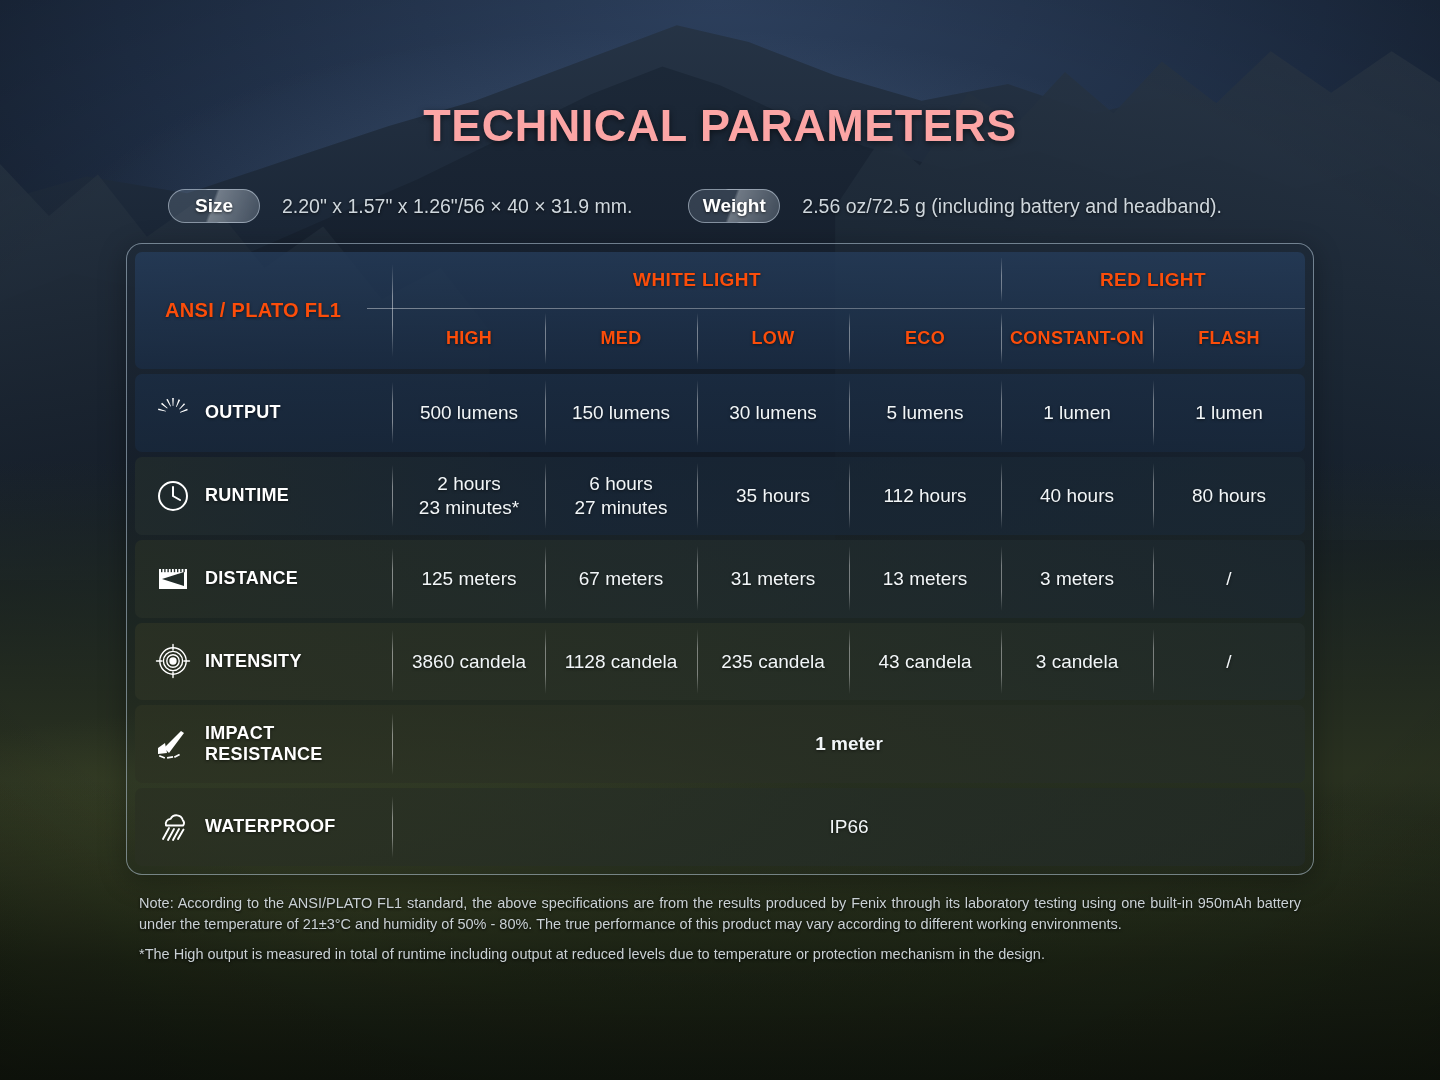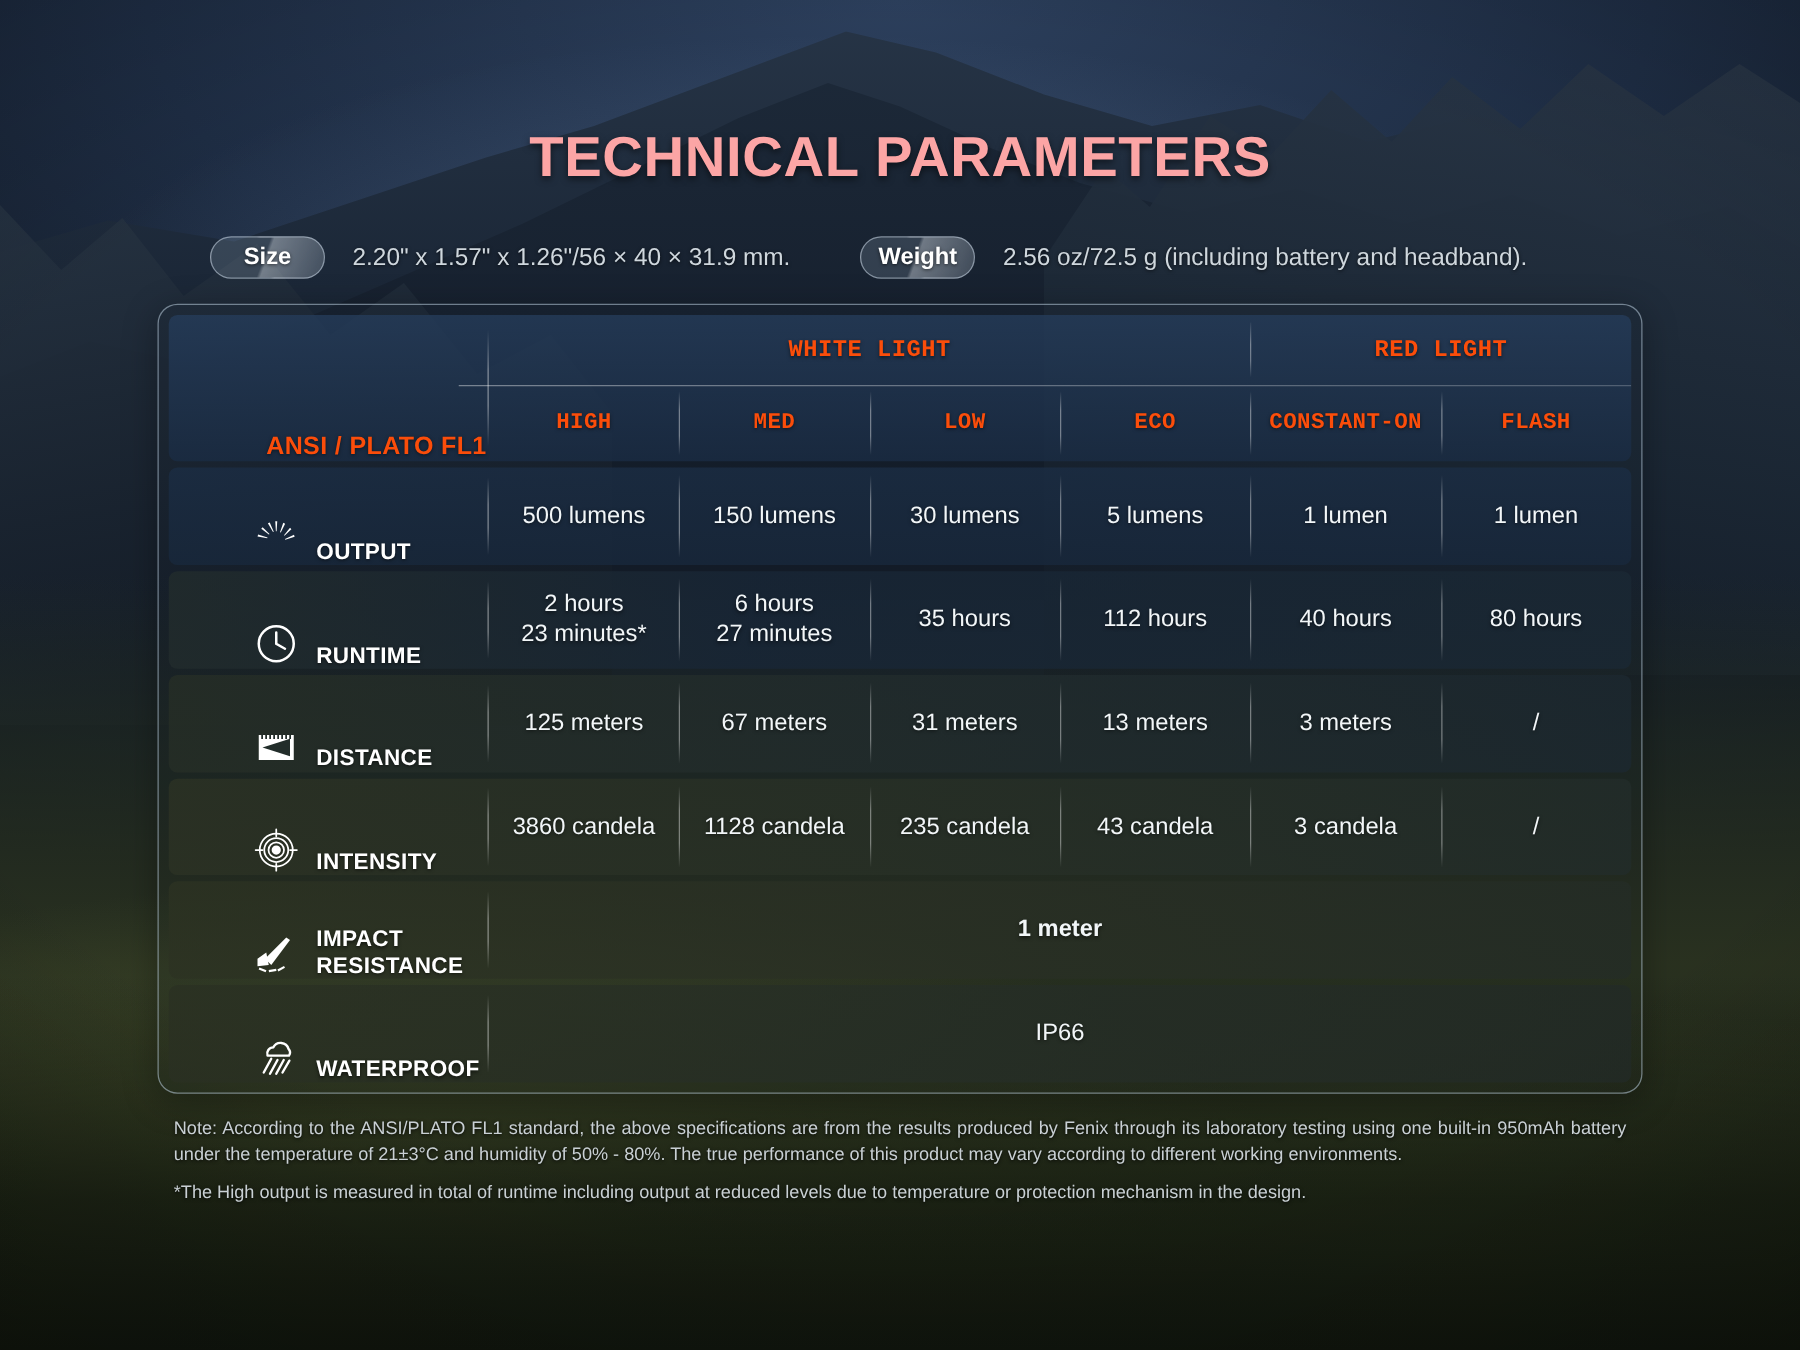--- a/index.html
+++ b/index.html
@@ -136,25 +136,24 @@
   
   .row.t0 { background: linear-gradient(180deg, rgba(37,60,90,.80), rgba(26,44,68,.78)); }
   .row.t1 { background: linear-gradient(180deg, rgba(27,45,68,.80), rgba(24,40,60,.80)); }
   .row.t2 { background: linear-gradient(100deg, rgba(34,44,44,.80), rgba(24,38,54,.82) 40%, rgba(26,40,52,.80)); }
   .row.t3 { background: linear-gradient(100deg, rgba(38,46,38,.80), rgba(34,44,44,.80) 45%, rgba(28,40,48,.80)); }
   .row.t4 { background: linear-gradient(100deg, rgba(44,50,36,.80), rgba(40,48,38,.80) 50%, rgba(34,44,42,.80)); }
   .row.t5 { background: linear-gradient(100deg, rgba(44,50,34,.80), rgba(42,48,36,.80) 45%, rgba(36,44,38,.80)); }
   .row.t6 { background: linear-gradient(100deg, rgba(42,48,34,.80), rgba(38,46,38,.82) 50%, rgba(34,42,38,.80)); }
 
   .col-label {
-    width: 208px; flex: none;
-    display: flex; align-items: flex-end;
+    width: 258px; flex: none;
+    display: flex; align-items: center;
     padding-left: 18px;
     position: relative;
-    margin-left: 48px;
   }
   .col-label::after {
     content: ""; position: absolute; right: 0; top: 10%; height: 80%; width: 1px;
     background: linear-gradient(180deg, rgba(255,255,255,0), rgba(255,255,255,.45) 35%, rgba(255,255,255,.45) 65%, rgba(255,255,255,0));
   }
   .label-text {
     color: #ffffff; font-size: 18px; font-weight: bold;
     letter-spacing: .3px; line-height: 1.18;
     text-shadow: 0 1px 3px rgba(0,0,0,.6);
   }
@@ -174,21 +173,21 @@
     padding: 0 6px;
     text-shadow: 0 1px 3px rgba(0,0,0,.55);
   }
   .cell + .cell::before {
     content: ""; position: absolute; left: 0; top: 8%; height: 84%; width: 1px;
     background: linear-gradient(180deg, rgba(255,255,255,0), rgba(255,255,255,.40) 30%, rgba(255,255,255,.40) 70%, rgba(255,255,255,0));
   }
   .cell.wide { flex: 6 1 0; }
 
   
-  .head-cells { flex: 1; display: flex; flex-direction: column; font-family: Liberation Mono, monospace; }
+  .head-cells { flex: 1; display: flex; flex-direction: column; }
   .head-top { height: 56px; display: flex; }
   .head-bot { flex: 1; display: flex; }
   .group {
     display: flex; align-items: center; justify-content: center;
     color: #fb4d0a; font-size: 19px; font-weight: bold; letter-spacing: .4px;
     position: relative;
     text-shadow: 0 1px 3px rgba(0,0,0,.5);
   }
   .group.white-light { flex: 4 1 0; }
   .group.red-light   { flex: 2 1 0; }

